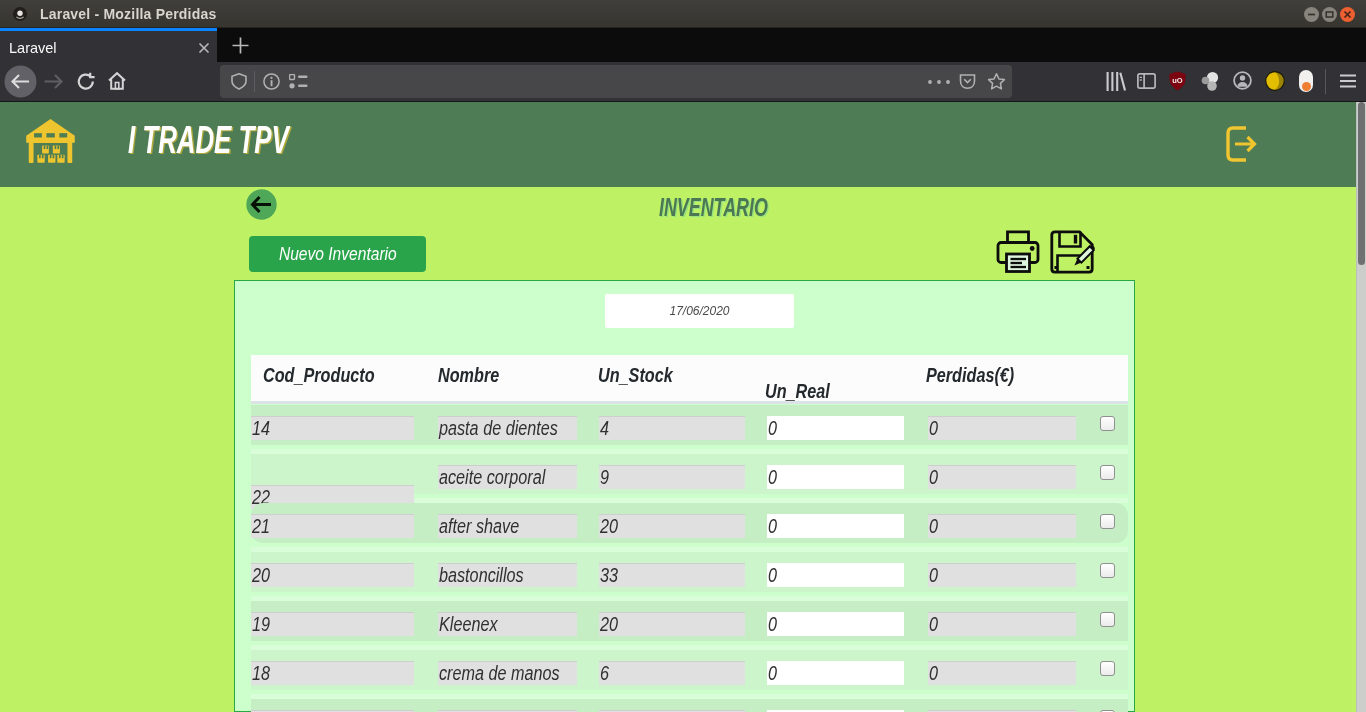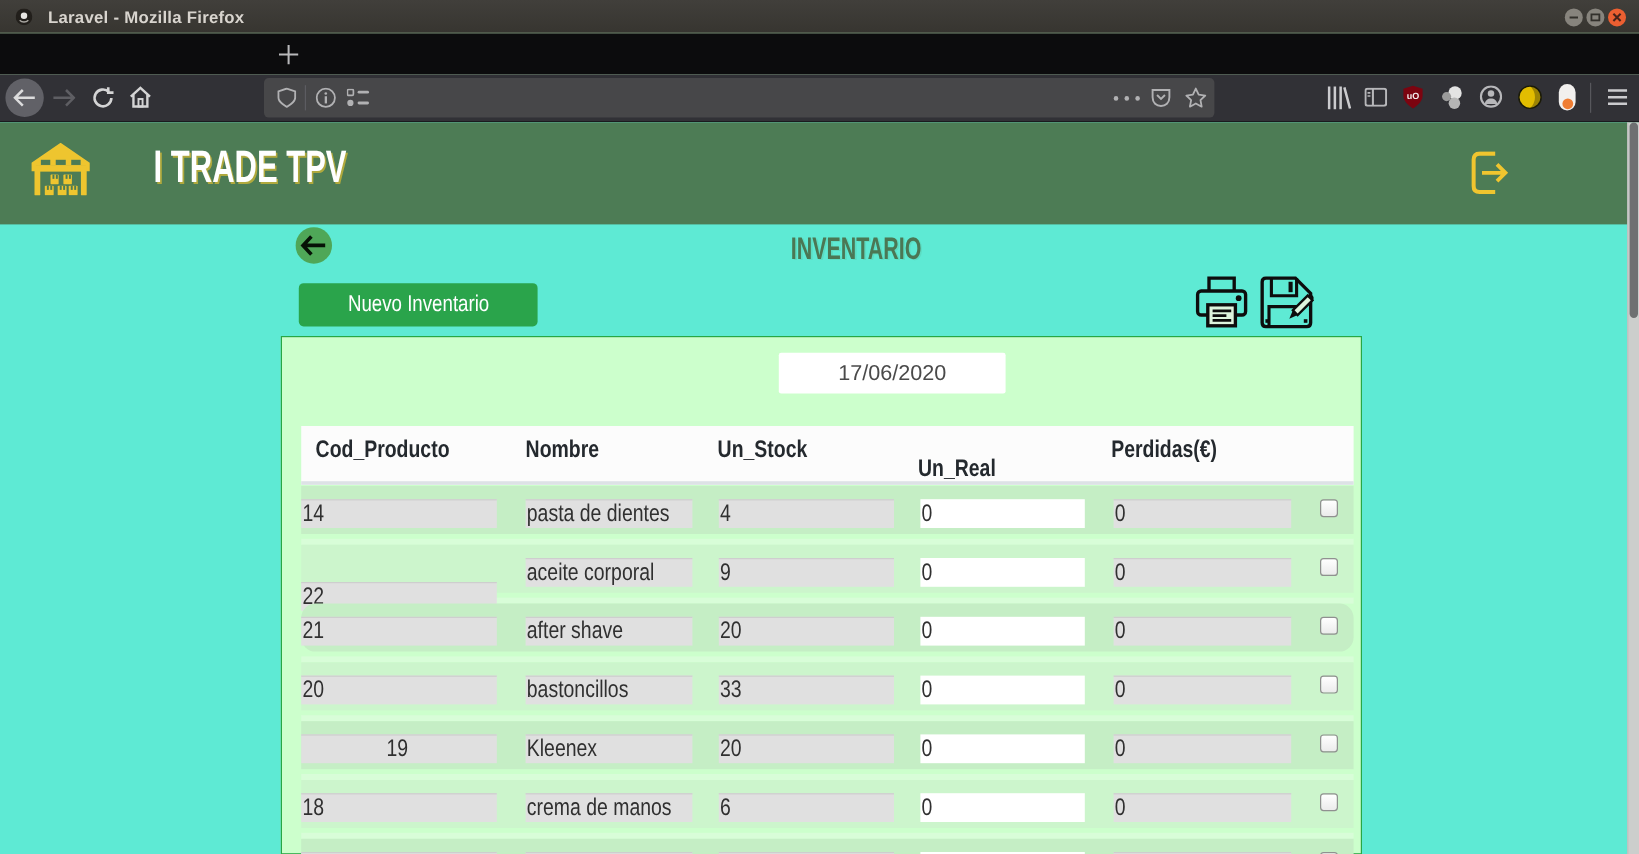--- a/index.html
+++ b/index.html
@@ -22,35 +22,35 @@
 
   
   #navbar { position:absolute; left:0; top:62px; width:1366px; height:40px; background:#313136;
     border-bottom:1px solid #16161a; }
   #urlbar { position:absolute; left:220px; top:3px; width:792px; height:33px; background:#474749;
     border-radius:4px; }
   #urltxt { position:absolute; left:102px; top:8px; font-size:14.6px; color:#f9f9fa; white-space:nowrap; }
   #urltxt span { color:#b1b1b3; }
 
   
-  #page { position:absolute; left:0; top:102px; width:1366px; height:610px; background:#5eead4; }
+  #page { position:absolute; left:0; top:102px; width:1366px; height:610px; background:#bef264;font-style:italic; }
   #pghead { position:absolute; left:0; top:0; width:1366px; height:85px; background:#4d7c55; }
   #brand { position:absolute; left:128px; top:17px; font-size:38px; font-weight:bold; color:#ffffff;
     transform:scaleX(0.68); transform-origin:0 0; white-space:nowrap;
     text-shadow:2px 1px 0 rgba(238,197,47,0.62); }
   #h1inv { position:absolute; left:659px; top:90px; font-size:26px; white-space:nowrap;
     font-weight:bold; color:#4b7754; transform:scaleX(0.687); transform-origin:0 0;
     text-shadow:2px 1px 0 rgba(90,200,170,0.4); }
-  #btnNuevo { position:absolute; left:249px; top:134px; width:199px; height:36px; background:#2aa44b;
+  #btnNuevo { position:absolute; left:249px; top:134px; width:177px; height:36px; background:#2aa44b;
     border-radius:4px; color:#ffffff; text-align:center; line-height:36px; }
   #btnNuevo span { display:inline-block; font-size:19px; transform:scaleX(0.82); white-space:nowrap; }
   #panel { position:absolute; left:234px; top:178px; width:901px; height:432px;
     border:1px solid #28a745; background:#ccffcc; }
-  #datebox { position:absolute; left:414px; top:13px; width:189px; height:34px; background:#ffffff;
-    border-radius:2px; color:#4a4a4a; font-size:18px; text-align:center; line-height:34px; }
+  #datebox { position:absolute; left:370px; top:13px; width:189px; height:34px; background:#ffffff;
+    border-radius:2px; color:#4a4a4a; font-size:12px; text-align:center; line-height:34px; }
 
   #thead { position:absolute; left:251px; top:253px; width:877px; height:49px; background:#fcfcfc;
     border-bottom:3px solid #dde2e6; }
   .th { position:absolute; top:9px; font-weight:bold; color:#24292e; }
   .th span { display:inline-block; font-size:20px; transform:scaleX(0.81); transform-origin:0 50%; white-space:nowrap; }
 
   .band { position:absolute; left:251px; width:877px; height:40px; }
   .gaprow { position:absolute; left:251px; width:877px; height:5px; background:#d8fdd8; }
   .gin { position:absolute; top:11px; height:24px; background:#e0e0e0; color:#303030;
     border-top:1px solid #cecece; line-height:23px; padding-left:1px; overflow:hidden; white-space:nowrap; }
@@ -69,36 +69,42 @@
 </style>
 </head>
 <body>
 
 <div id="titlebar">
   <svg class="abs" style="left:13px;top:7px;" width="14" height="14" viewBox="0 0 14 14">
     <circle cx="7" cy="7" r="7" fill="#221f1b"></circle>
     <circle cx="7" cy="6.2" r="2.7" fill="#e8e6e3"></circle>
     <path d="M3.4,9.8 a5,5 0 0 0 7.2,0" stroke="#aaa8a3" stroke-width="1.2" fill="none"></path>
   </svg>
-  <div id="titletxt">Laravel - Mozilla Firefox</div>
+  <div id="titletxt">Laravel - Mozilla Perdidas</div>
   <div class="winbtn" style="left:1304px;background:#87847d;"></div>
   <svg class="abs" style="left:1304px;top:6.5px;" width="15" height="15" viewBox="0 0 15 15">
     <line x1="4" y1="7.5" x2="11" y2="7.5" stroke="#33312c" stroke-width="1.7"></line>
   </svg>
   <div class="winbtn" style="left:1322px;background:#87847d;"></div>
   <svg class="abs" style="left:1322px;top:6.5px;" width="15" height="15" viewBox="0 0 15 15">
     <rect x="4.2" y="5" width="6.6" height="5" fill="none" stroke="#33312c" stroke-width="1.5"></rect>
   </svg>
   <div class="winbtn" style="left:1340px;background:#ec5f31;"></div>
   <svg class="abs" style="left:1340px;top:6.5px;" width="15" height="15" viewBox="0 0 15 15">
     <path d="M4.5,4.5 L10.5,10.5 M10.5,4.5 L4.5,10.5" stroke="#48231a" stroke-width="1.7"></path>
   </svg>
 </div>
 
 <div id="tabbar">
+  <div id="tab">
+    <div id="tabtxt">Laravel</div>
+    <svg class="abs" style="left:198px;top:11px;" width="12" height="12" viewBox="0 0 12 12">
+      <path d="M1.5,1.5 L10.5,10.5 M10.5,1.5 L1.5,10.5" stroke="#b9b9bb" stroke-width="1.6"></path>
+    </svg>
+  </div>
   <svg class="abs" style="left:231px;top:8px;" width="19" height="19" viewBox="0 0 19 19">
     <path d="M9.5,1.5 V17.5 M1.5,9.5 H17.5" stroke="#b9b9bb" stroke-width="1.7"></path>
   </svg>
 </div>
 
 <div id="navbar">
   <svg class="abs" style="left:4px;top:3px;" width="33" height="33" viewBox="0 0 33 33">
     <circle cx="16.5" cy="16.5" r="16" fill="#616167"></circle>
     <path d="M25,16.5 H9 M15,10 L8.5,16.5 L15,23" stroke="#dcdcdd" stroke-width="2.1" fill="none"></path>
   </svg>
@@ -294,21 +300,21 @@
   <div class="band" style="top:450px;background:#ccf5cc;">
     <div class="gin" style="left:0px;width:163px;"><span>20</span></div>
     <div class="gin" style="left:187px;width:139px;"><span>bastoncillos</span></div>
     <div class="gin" style="left:348px;width:146px;"><span>33</span></div>
     <div class="win" style="left:516px;width:137px;"><span>0</span></div>
     <div class="gin" style="left:677px;width:148px;"><span>0</span></div>
     <div class="cb"></div>
   </div>
   <div class="gaprow" style="top:543px;"></div>
   <div class="band" style="top:499px;background:#c5eec5;">
-    <div class="gin" style="left:0px;width:163px;text-align:center;"><span>19</span></div>
+    <div class="gin" style="left:0px;width:163px;"><span>19</span></div>
     <div class="gin" style="left:187px;width:139px;"><span>Kleenex</span></div>
     <div class="gin" style="left:348px;width:146px;"><span>20</span></div>
     <div class="win" style="left:516px;width:137px;"><span>0</span></div>
     <div class="gin" style="left:677px;width:148px;"><span>0</span></div>
     <div class="cb"></div>
   </div>
   <div class="gaprow" style="top:592px;"></div>
   <div class="band" style="top:548px;background:#ccf5cc;">
     <div class="gin" style="left:0px;width:163px;"><span>18</span></div>
     <div class="gin" style="left:187px;width:139px;"><span>crema de manos</span></div>

